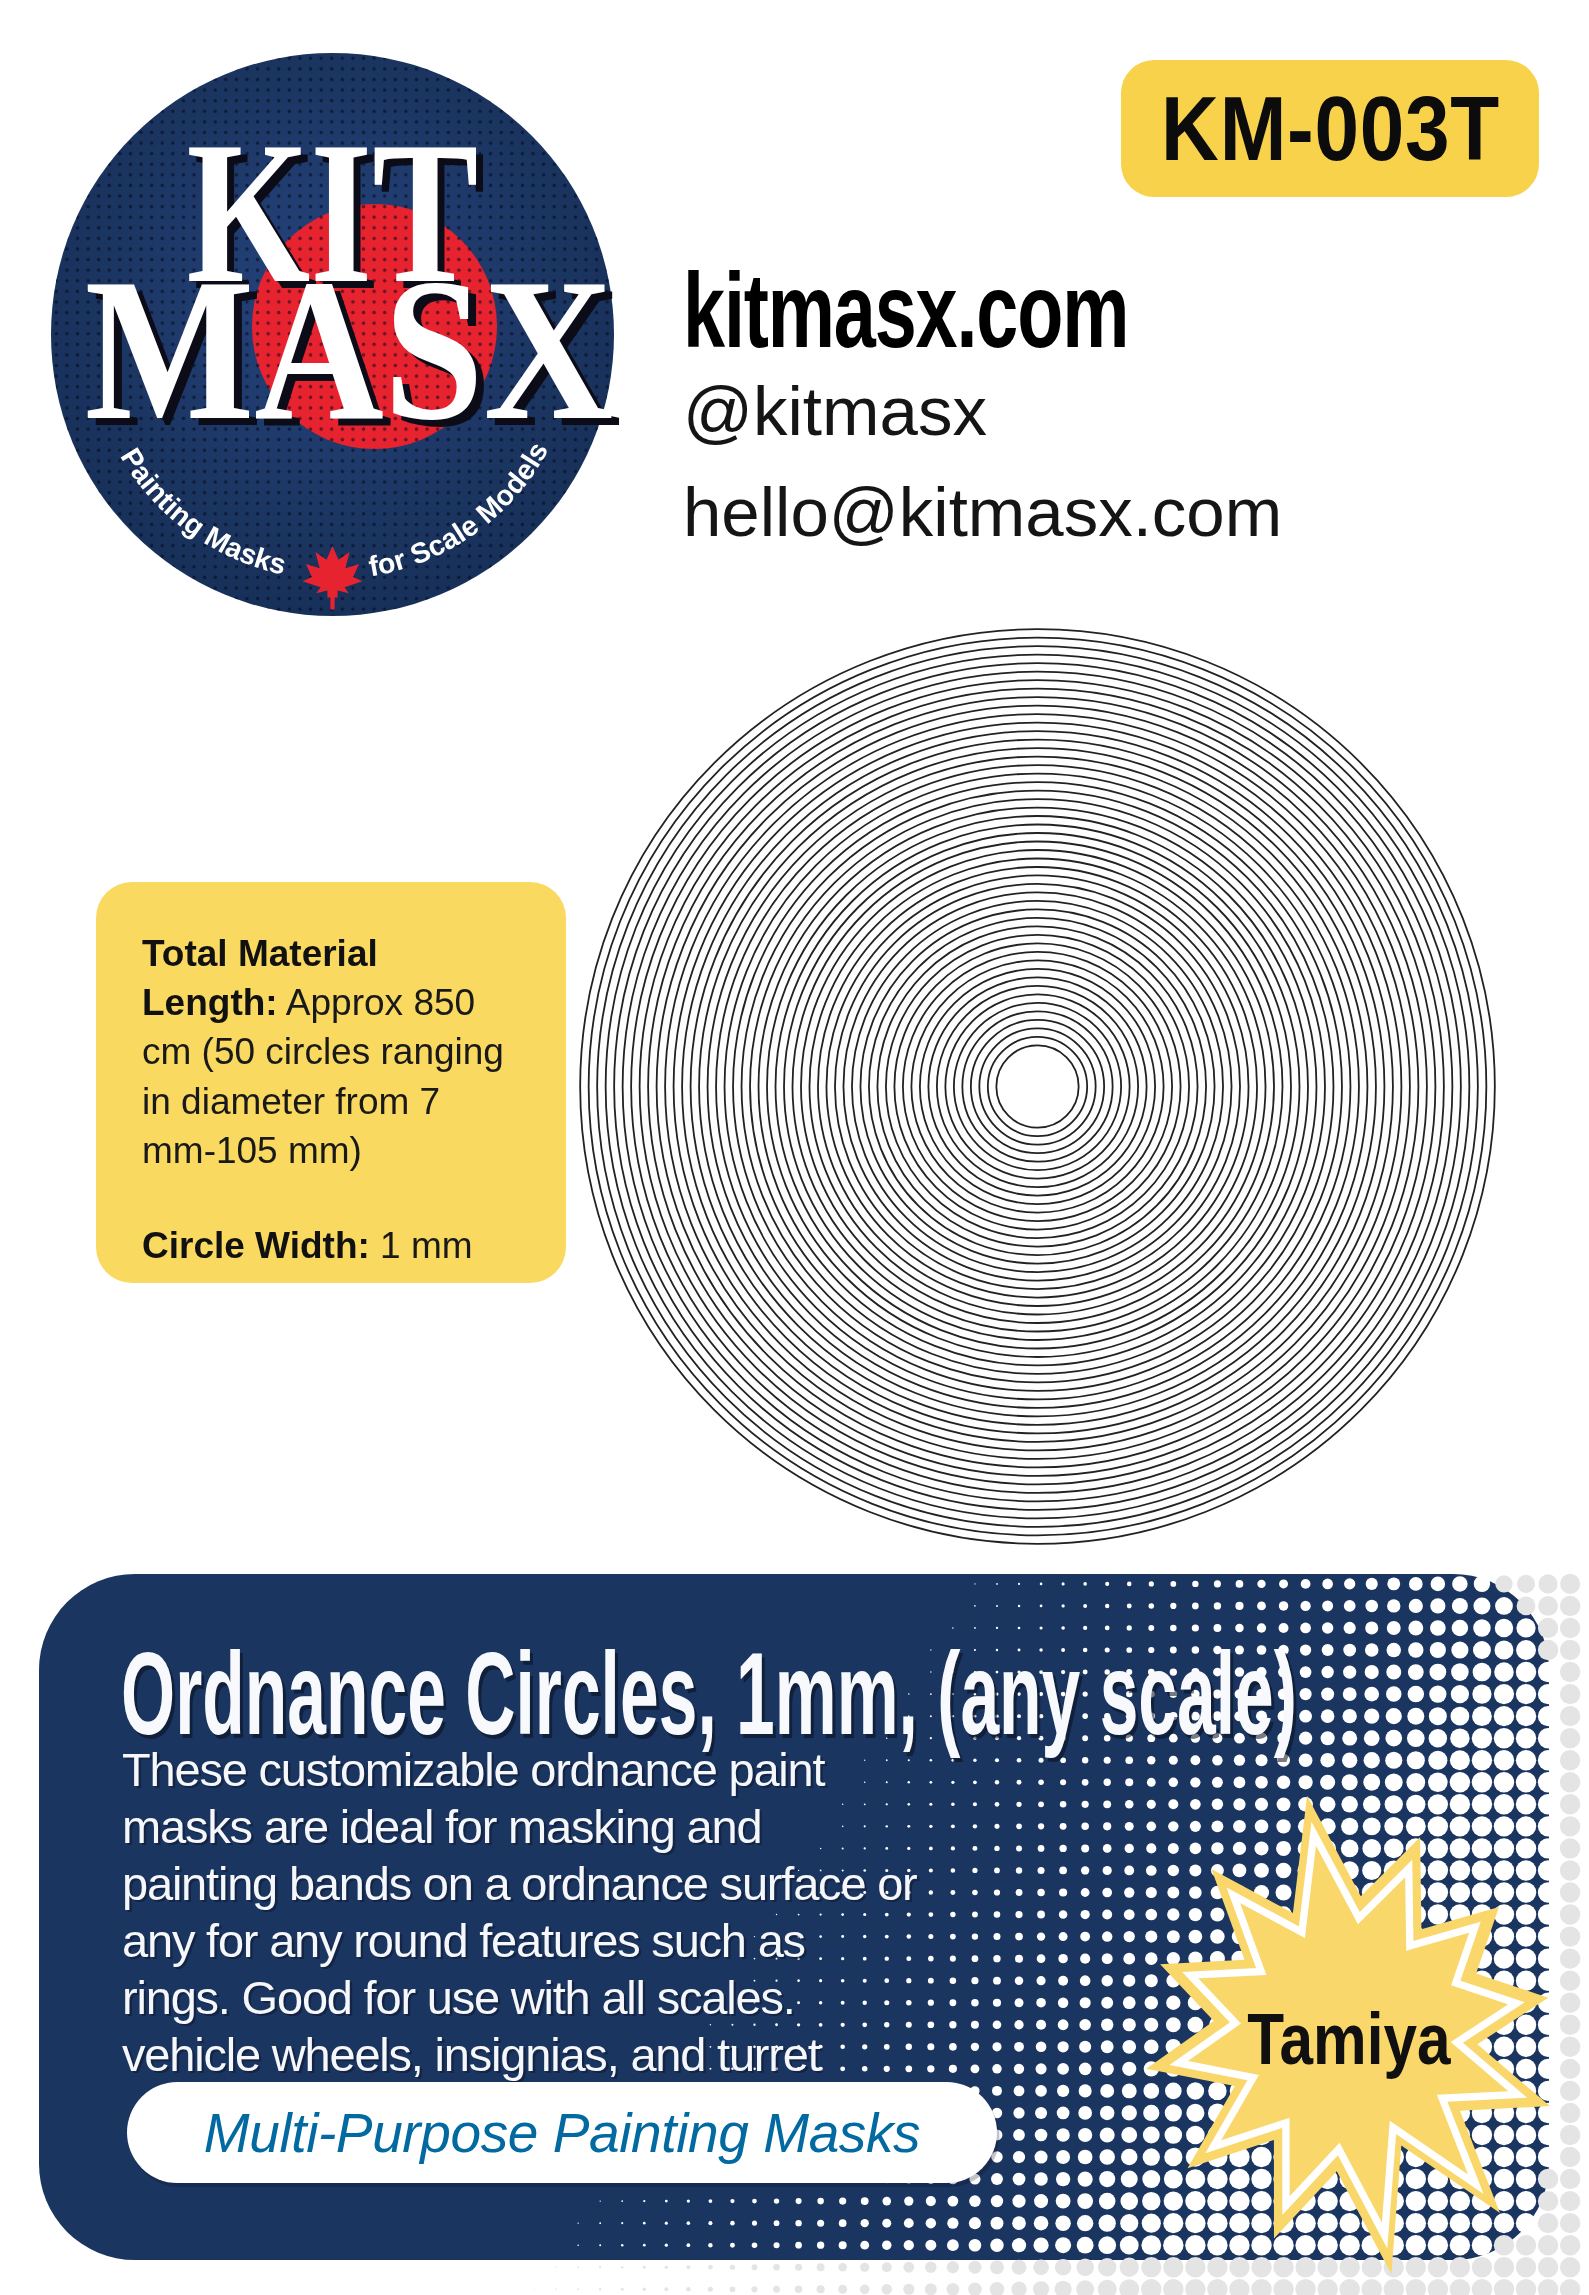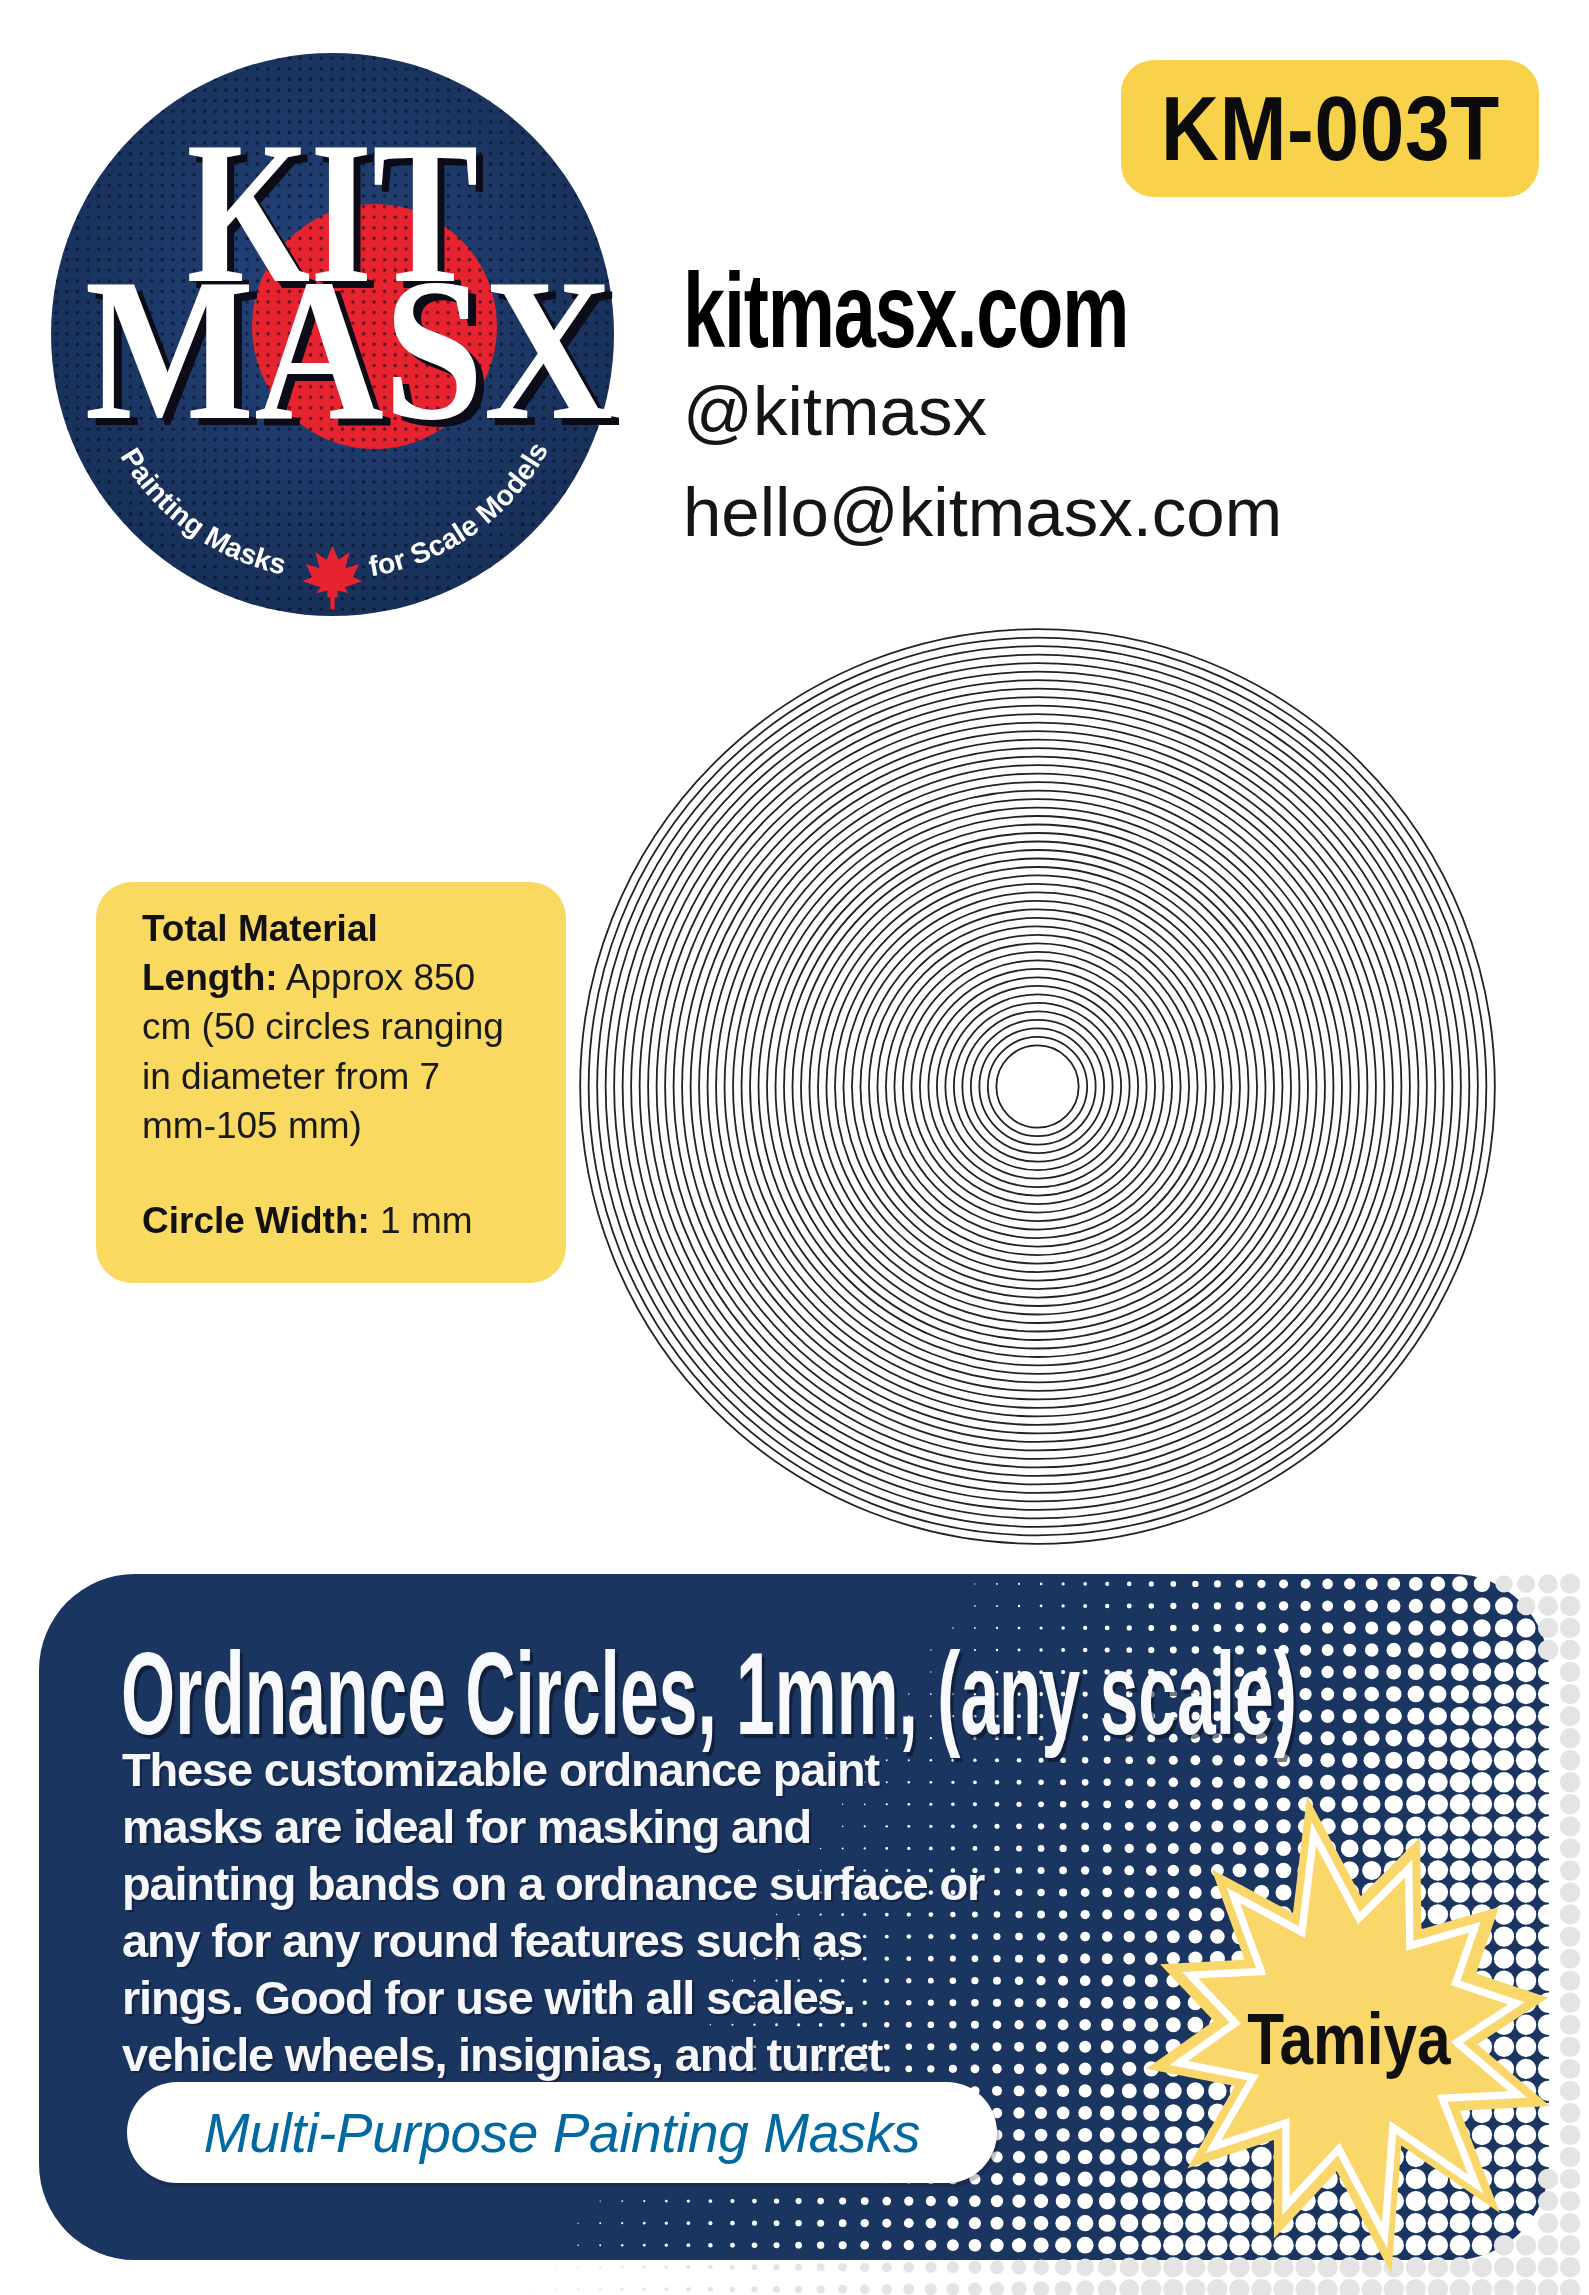--- a/index.html
+++ b/index.html
@@ -29,39 +29,39 @@
 
   
   .contact{position:absolute;left:683px;top:258px;color:#000;}
   .contact .site{font-weight:bold;font-size:105px;line-height:1;letter-spacing:-1.6px;
        transform:scaleX(.72);transform-origin:left center;white-space:nowrap;}
   .contact .line{font-size:69px;font-weight:400;color:#151515;line-height:75px;white-space:nowrap;margin-top:26px;}
   .contact .line.first{margin-top:11.4px;}
 
   
   .specs{position:absolute;left:96px;top:882px;width:470px;height:401px;background:var(--box-yellow);
-       border-radius:36px;padding:22px 46px;box-sizing:border-box;color:#191919;}
+       border-radius:36px;padding:47px 46px;box-sizing:border-box;color:#191919;}
   .specs p{margin:0;font-size:37px;line-height:1.33;}
   .specs p.second{margin-top:46px;}
   .specs b{font-weight:bold;color:#111;}
 
   
   .rings{position:absolute;left:572px;top:621px;}
 
   
   .panel{position:absolute;left:39px;top:1574px;width:1510px;height:686px;background:var(--navy);
        border-radius:96px;}
   .overlay{position:absolute;left:0;top:0;pointer-events:none;}
   .overlay .burst-text{fill:#101010;font-family:"Liberation Sans",sans-serif;font-weight:bold;font-size:88px;}
 
   .panel-title{position:absolute;left:121px;top:1627px;z-index:3;font-weight:bold;font-size:116px;
        color:#f7f9fc;transform:scaleX(.60);transform-origin:left top;white-space:nowrap;
        text-shadow:4.9px 4.1px 0 rgba(8,12,28,.55);}
   .desc{position:absolute;left:122px;top:1741px;z-index:3;}
-  .desc div{font-size:47px;font-weight:bold;letter-spacing:-1.2px;color:#f5f7fa;line-height:57px;
+  .desc div{font-size:47px;font-weight:normal;letter-spacing:-1.2px;color:#f5f7fa;line-height:57px;
        white-space:nowrap;text-shadow:2.4px 2.4px 0 rgba(8,12,28,.4);}
 
   .pill{position:absolute;left:127px;top:2082px;width:870px;height:101px;background:#fff;z-index:3;
        border-radius:51px;display:flex;align-items:center;justify-content:center;
        box-shadow:2.4px 4.1px 0 rgba(10,14,30,.25);}
   .pill span{font-style:italic;font-weight:normal;font-size:55px;color:#0369a1;letter-spacing:-0.4px;white-space:nowrap;}
 </style>
 </head>
 <body>
 

